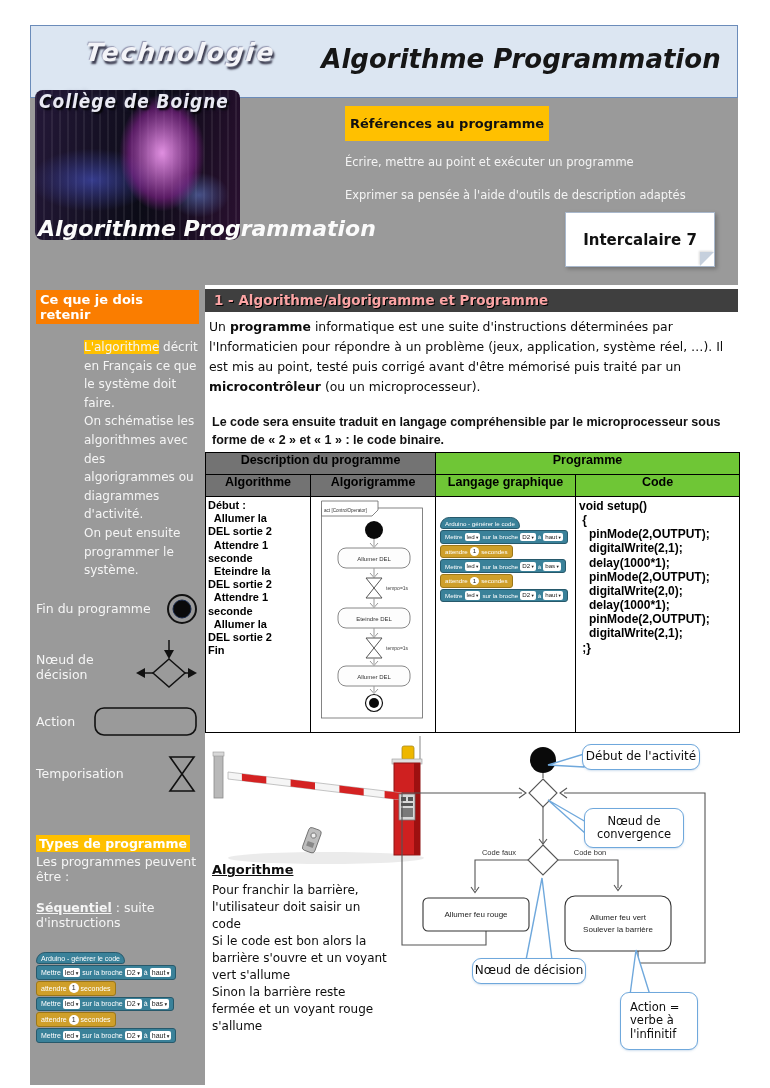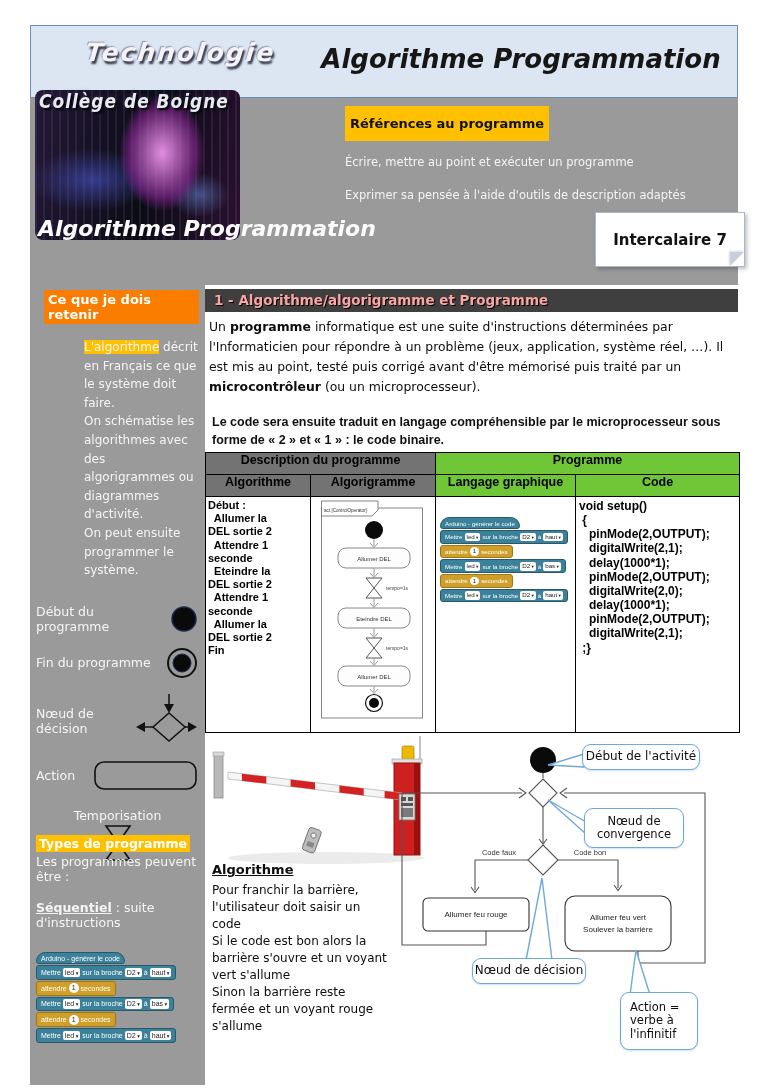--- a/index.html
+++ b/index.html
@@ -27,33 +27,33 @@
   .school { position:absolute; left:4px; top:1px; font-size:17px; font-weight:bold; font-style:italic;
     color:#e9e9f2; letter-spacing:1px; white-space:nowrap;
     text-shadow:2px 2px 2px #000, 0 0 5px #335; transform:scaleY(1.12); }
   .refs { position:absolute; left:315px; top:8px; background:#ffc000; color:#111;
     font-size:13px; font-weight:bold; padding:10px 5px; }
   .comp { position:absolute; left:315px; color:#f4f4f4; font-size:11.5px; }
   .comp1 { top:57px; }
   .comp2 { top:90px; }
   .subtitle { position:absolute; left:8px; top:118px; color:#fbfbfb; font-size:22px;
     font-weight:bold; font-style:italic; }
-  .tab-note { position:absolute; left:565px; top:114px; width:150px; height:55px; background:#fff;
+  .tab-note { position:absolute; left:535px; top:114px; width:150px; height:55px; background:#fff;
     border:1px solid #a9b8cc; box-shadow:2px 2px 4px rgba(0,0,0,.25);
     display:flex; align-items:center; justify-content:center;
     font-size:15px; font-weight:bold; color:#111; }
   .tab-note::after { content:""; position:absolute; right:0; bottom:0; width:0; height:0;
     border-left:14px solid #c6d0dd; border-bottom:14px solid #fff;
     transform:translate(0,0); border-right:0; box-shadow:-1px -1px 2px rgba(0,0,0,.15); }
 
   
   .sidebar { position:absolute; left:30px; top:285px; width:175px; height:800px;
     background:#9a9a9a; padding:5px 6px; color:#f5f5f5; }
   .sb-title { display:inline-block; background:#fa7d00; color:#fff; font-size:13px;
-    font-weight:bold; padding:2px 4px;margin-left:8px; }
+    font-weight:bold; padding:2px 4px; }
   .sb-p { margin-top:14px; font-size:12px; line-height:1.55; white-space:pre-line;margin-left:48px; }
   .seg-b { font-weight:bold; }
   .seg-u { text-decoration:underline; }
   .seg-hl { background:#ffc000; }
   .sym-row { display:flex; justify-content:space-between; align-items:center; }
   .sym-label { font-size:12.5px; white-space:pre-line; }
   .sb-bottom { position:absolute; left:6px; top:548px; width:165px; }
   .types-title { display:inline-block; background:#ffc000; color:#fff; font-size:12.5px; font-weight:bold; padding:1px 3px; }
   .types-text { font-size:12.5px; white-space:pre-line; margin-top:2px; }
   .seq { margin-top:16px; font-size:12.5px; white-space:pre-line; }
@@ -141,26 +141,20 @@
       <span>Intercalaire 7</span>
     </div>
   </div>
 
   <aside class="sidebar">
     <div class="sb-title">Ce que je dois retenir</div>
     <p class="sb-p"><span class="seg-hl">L'algorithme</span><span> décrit en Français ce que le système doit faire.
 On schématise les algorithmes avec des algorigrammes ou diagrammes d'activité.
 On peut ensuite programmer le système.</span></p>
 
-    <div class="sym-row" style="margin-top:24px;">
-      <span class="sym-label">Début du programme</span>
-      <svg width="30" height="30">
-        <circle cx="15" cy="15" r="12" fill="#0a0a0a" stroke="#1a2a4a" stroke-width="1.5"></circle>
-      </svg>
-    </div>
 
     <div class="sym-row" style="margin-top:12px;">
       <span class="sym-label">Fin du programme</span>
       <svg width="34" height="34">
         <circle cx="17" cy="17" r="14" fill="none" stroke="#111" stroke-width="2"></circle>
         <circle cx="17" cy="17" r="9" fill="#0a0a0a" stroke="#1a2a4a" stroke-width="1"></circle>
       </svg>
     </div>
 
     <div class="sym-row" style="margin-top:12px;">
@@ -177,21 +171,21 @@
       </svg>
     </div>
 
     <div class="sym-row" style="margin-top:10px;">
       <span class="sym-label">Action</span>
       <svg width="106" height="32">
         <rect x="2" y="2" width="101" height="27" rx="9" fill="none" stroke="#111" stroke-width="1.6"></rect>
       </svg>
     </div>
 
-    <div class="sym-row" style="margin-top:16px;flex-direction:column;">
+    <div class="sym-row" style="margin-top:16px;">
       <span class="sym-label">Temporisation</span>
       <svg width="34" height="40">
         <path d="M5,3 H29 L5,37 H29 Z" fill="none" stroke="#111" stroke-width="1.6"></path>
       </svg>
     </div>
 
     <div class="sb-bottom">
       <div class="types-title">Types de programme</div>
       <div class="types-text">Les programmes peuvent
 être :</div>

